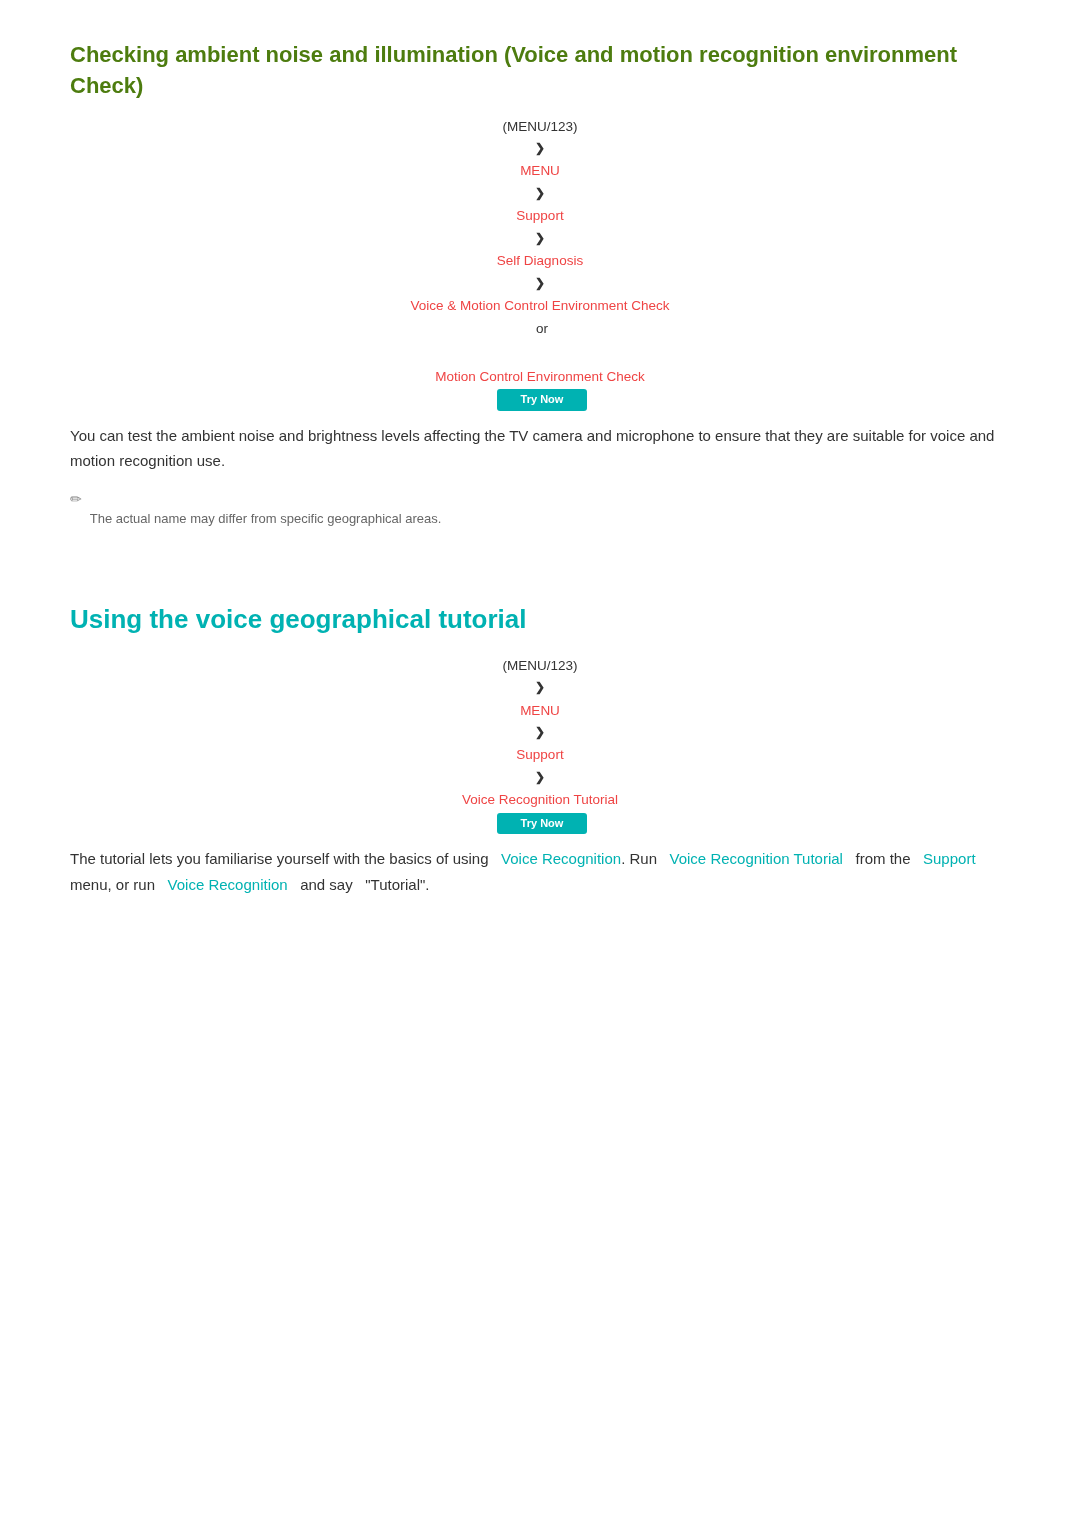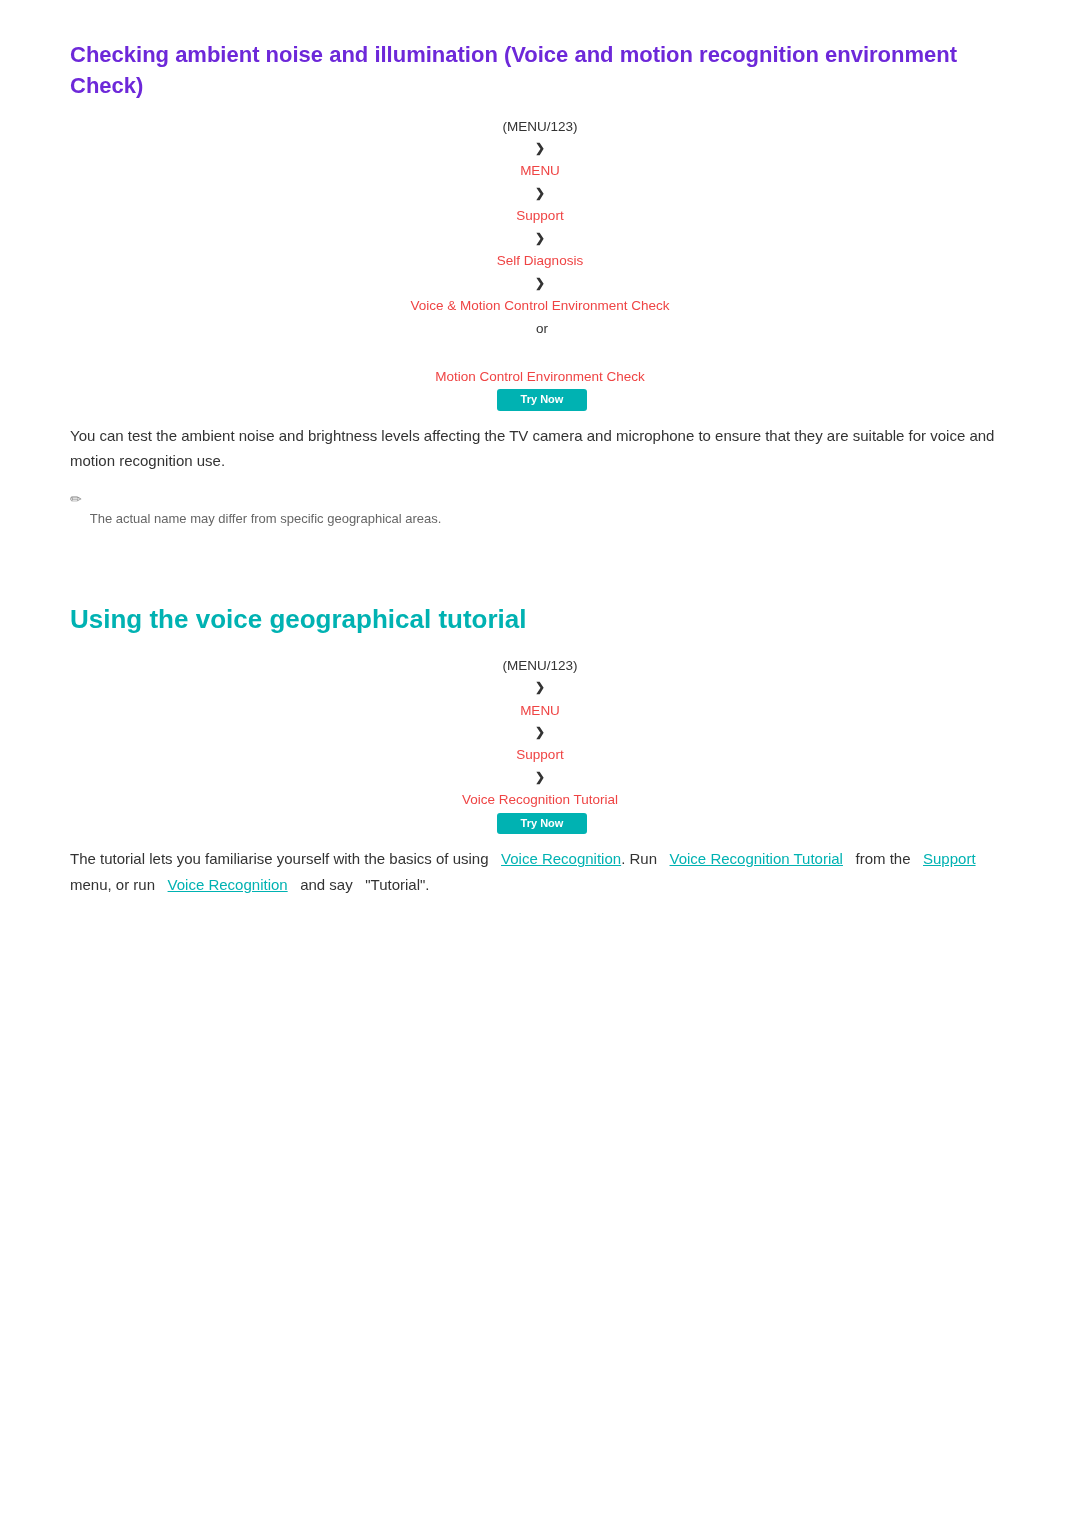--- a/index.html
+++ b/index.html
@@ -16,21 +16,21 @@
       line-height: 1.6;
       padding: 40px 70px;
       max-width: 1080px;
     }
 
     .section {
       margin-bottom: 40px;
     }
 
     .section-title {
-      color: #6d28d9;
+      color: #4d7c0f;
       font-size: 22px;
       font-weight: bold;
       margin-bottom: 14px;
       line-height: 1.4;
     }
 
     .breadcrumb {
       font-size: 13.5px;
       margin-bottom: 12px;
       display: flex;
@@ -98,21 +98,20 @@
     }
 
     .divider {
       height: 1px;
       background-color: transparent;
       margin: 30px 0;
     }
 
     .inline-link {
       color: #00b2b2;
-      text-decoration: underline;
     }
 
     .section-title-large {
       color: #00b2b2;
       font-size: 26px;
       font-weight: bold;
       margin-bottom: 14px;
     }
   </style>
 </head>

